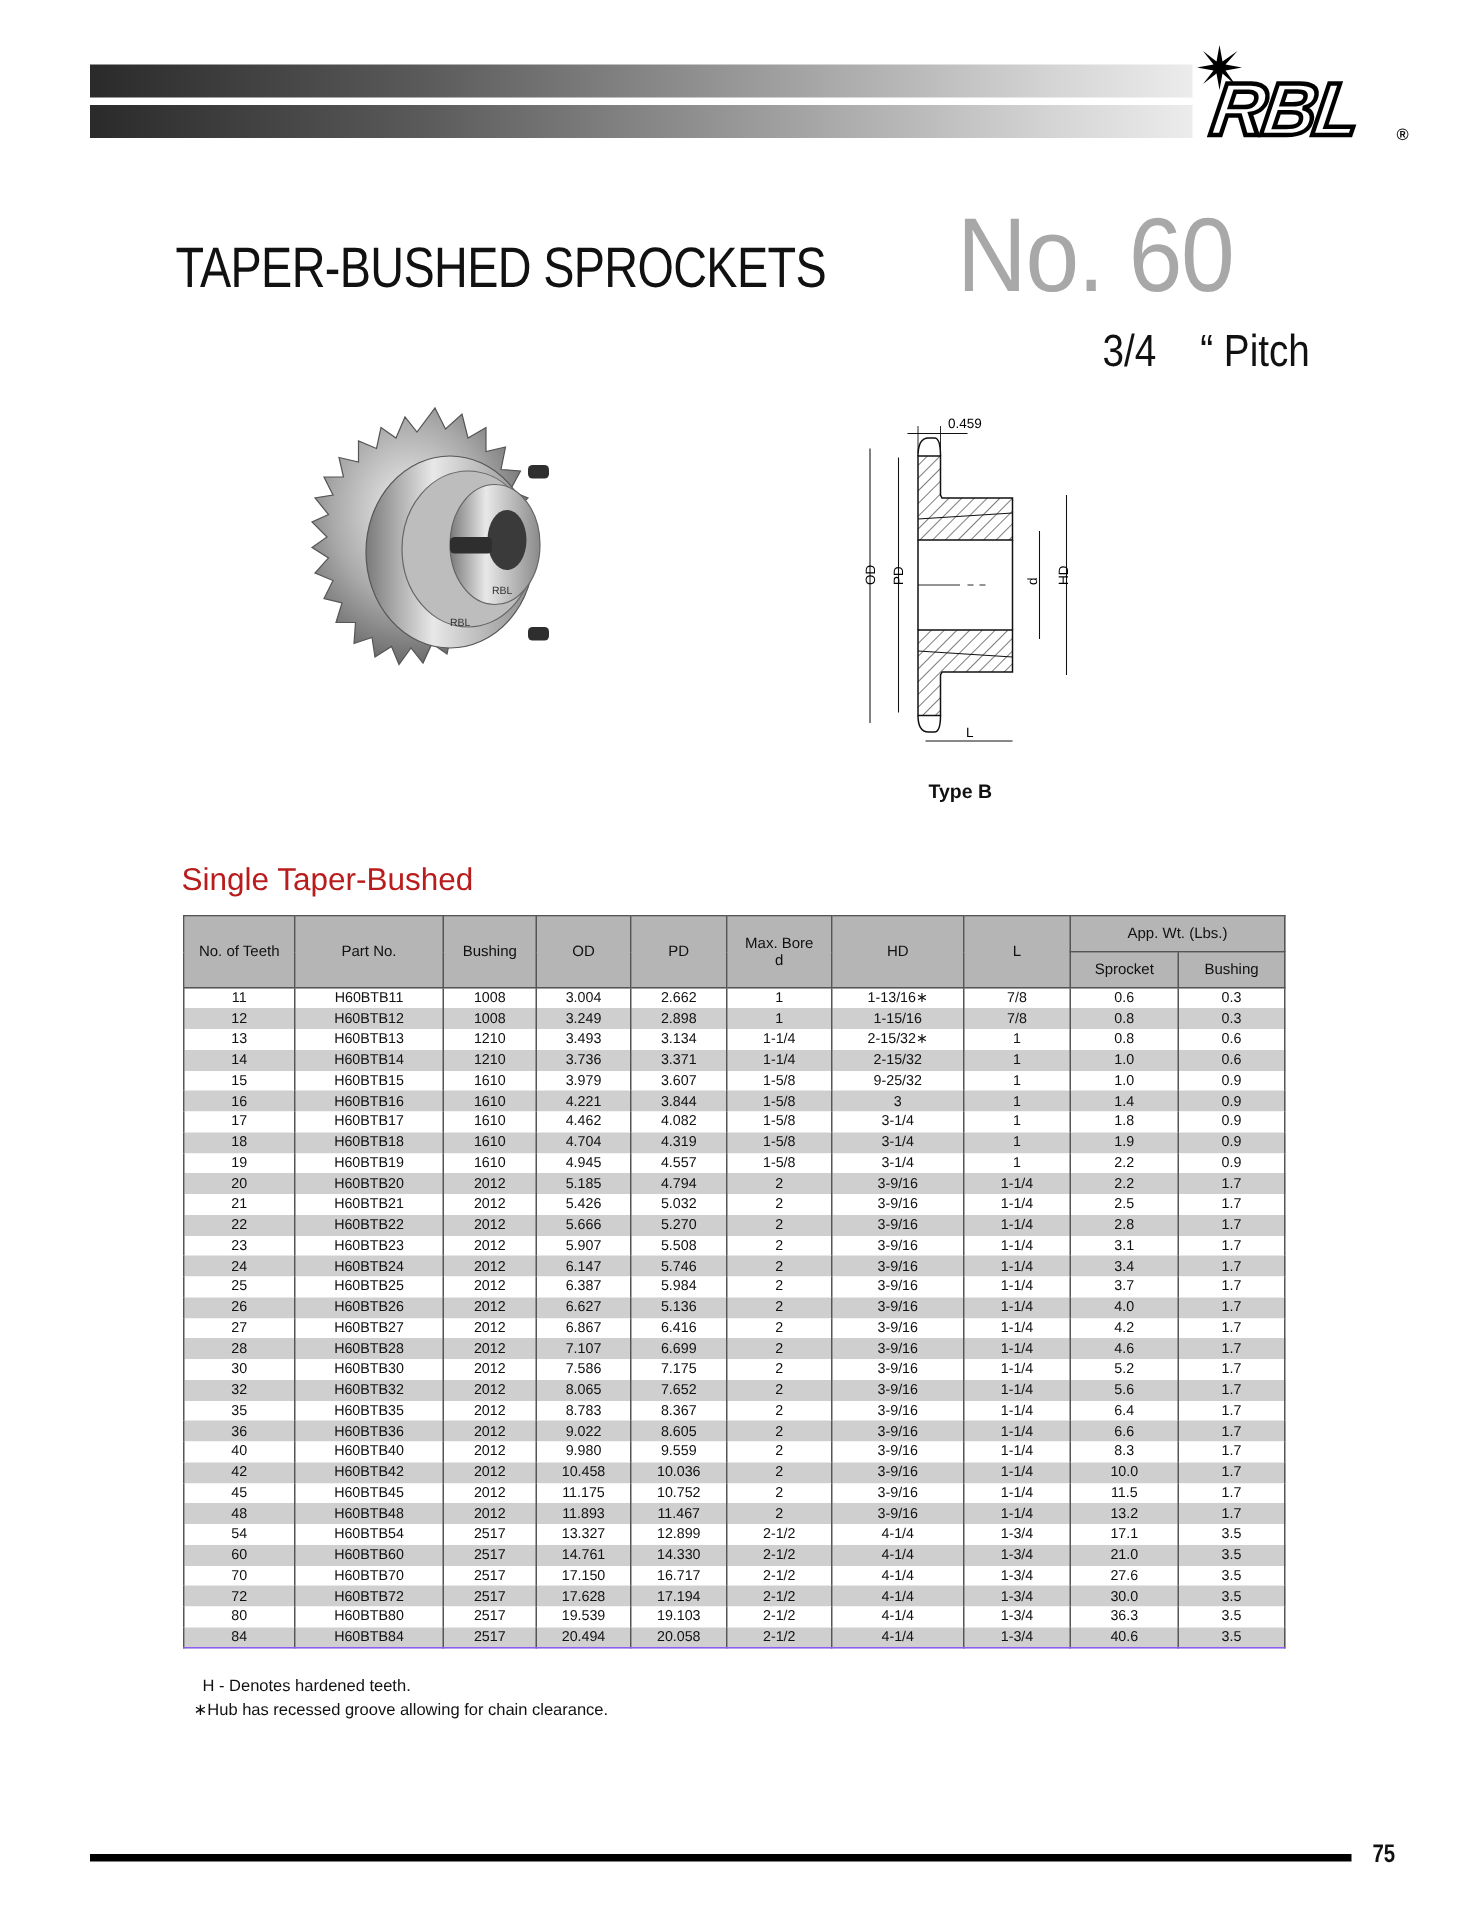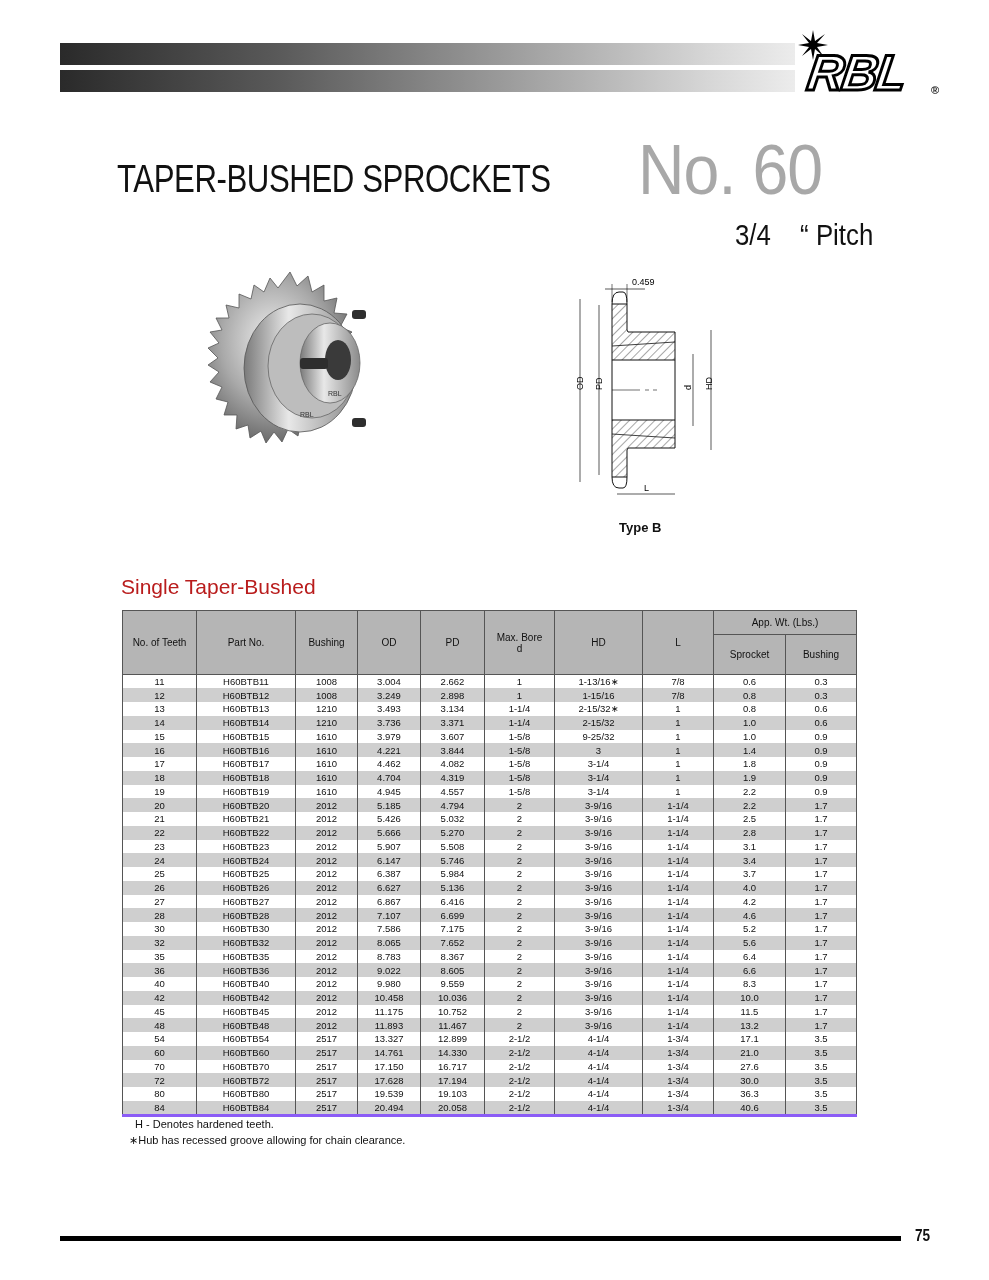--- a/index.html
+++ b/index.html
@@ -30,26 +30,26 @@
   .drawing { position: absolute; left: 565px; top: 272px; width: 160px; height: 230px; }
   .type-label { position: absolute; left: 619px; top: 520px; font-size: 13px; font-weight: bold; }
 
   .section-title { position: absolute; left: 121px; top: 575px; font-size: 21px; color: #b91c1c; }
 
   table.spec { position: absolute; left: 122px; top: 610px; width: 734px; border-collapse: collapse;
                font-family: "Liberation Sans", sans-serif; font-size: 9.5px; table-layout: fixed; }
   table.spec th { background: #b5b5b5; font-weight: normal; font-size: 10px; border: 1px solid #555;
                   text-align: center; vertical-align: middle; color: #111; }
   table.spec thead tr.r1 th { height: 24px; }
-  table.spec thead tr.r2 th { height: 40px; }
+  table.spec thead tr.r2 th { height: 24px; }
   table.spec td { height: 13.75px; text-align: center; border-left: 1px solid #555; border-right: 1px solid #555;
                   line-height: 13px; padding: 0; color: #111; }
   table.spec tbody tr:nth-child(even) td { background: #cfcfcf; }
   table.spec tbody tr:nth-child(odd) td { background: #ffffff; }
-  table.spec tbody tr:last-child td { border-bottom: 3px solid #8b5cf6; }
+  table.spec tbody tr:last-child td { border-bottom: 1px solid #8b5cf6; }
   table.spec { border: 1px solid #555; }
 
   .notes { position: absolute; left: 129px; top: 1116px; font-size: 11px; line-height: 16px; color: #111; }
   .notes .n1 { padding-left: 6px; }
 
   .footer-bar { position: absolute; left: 60px; top: 1236px; width: 841px; height: 5px; background: #000; }
   .page-num { position: absolute; left: 915px; top: 1226px; font-size: 17px; font-weight: bold;
               transform: scaleX(0.8); transform-origin: left top; }
 </style>
 </head>

